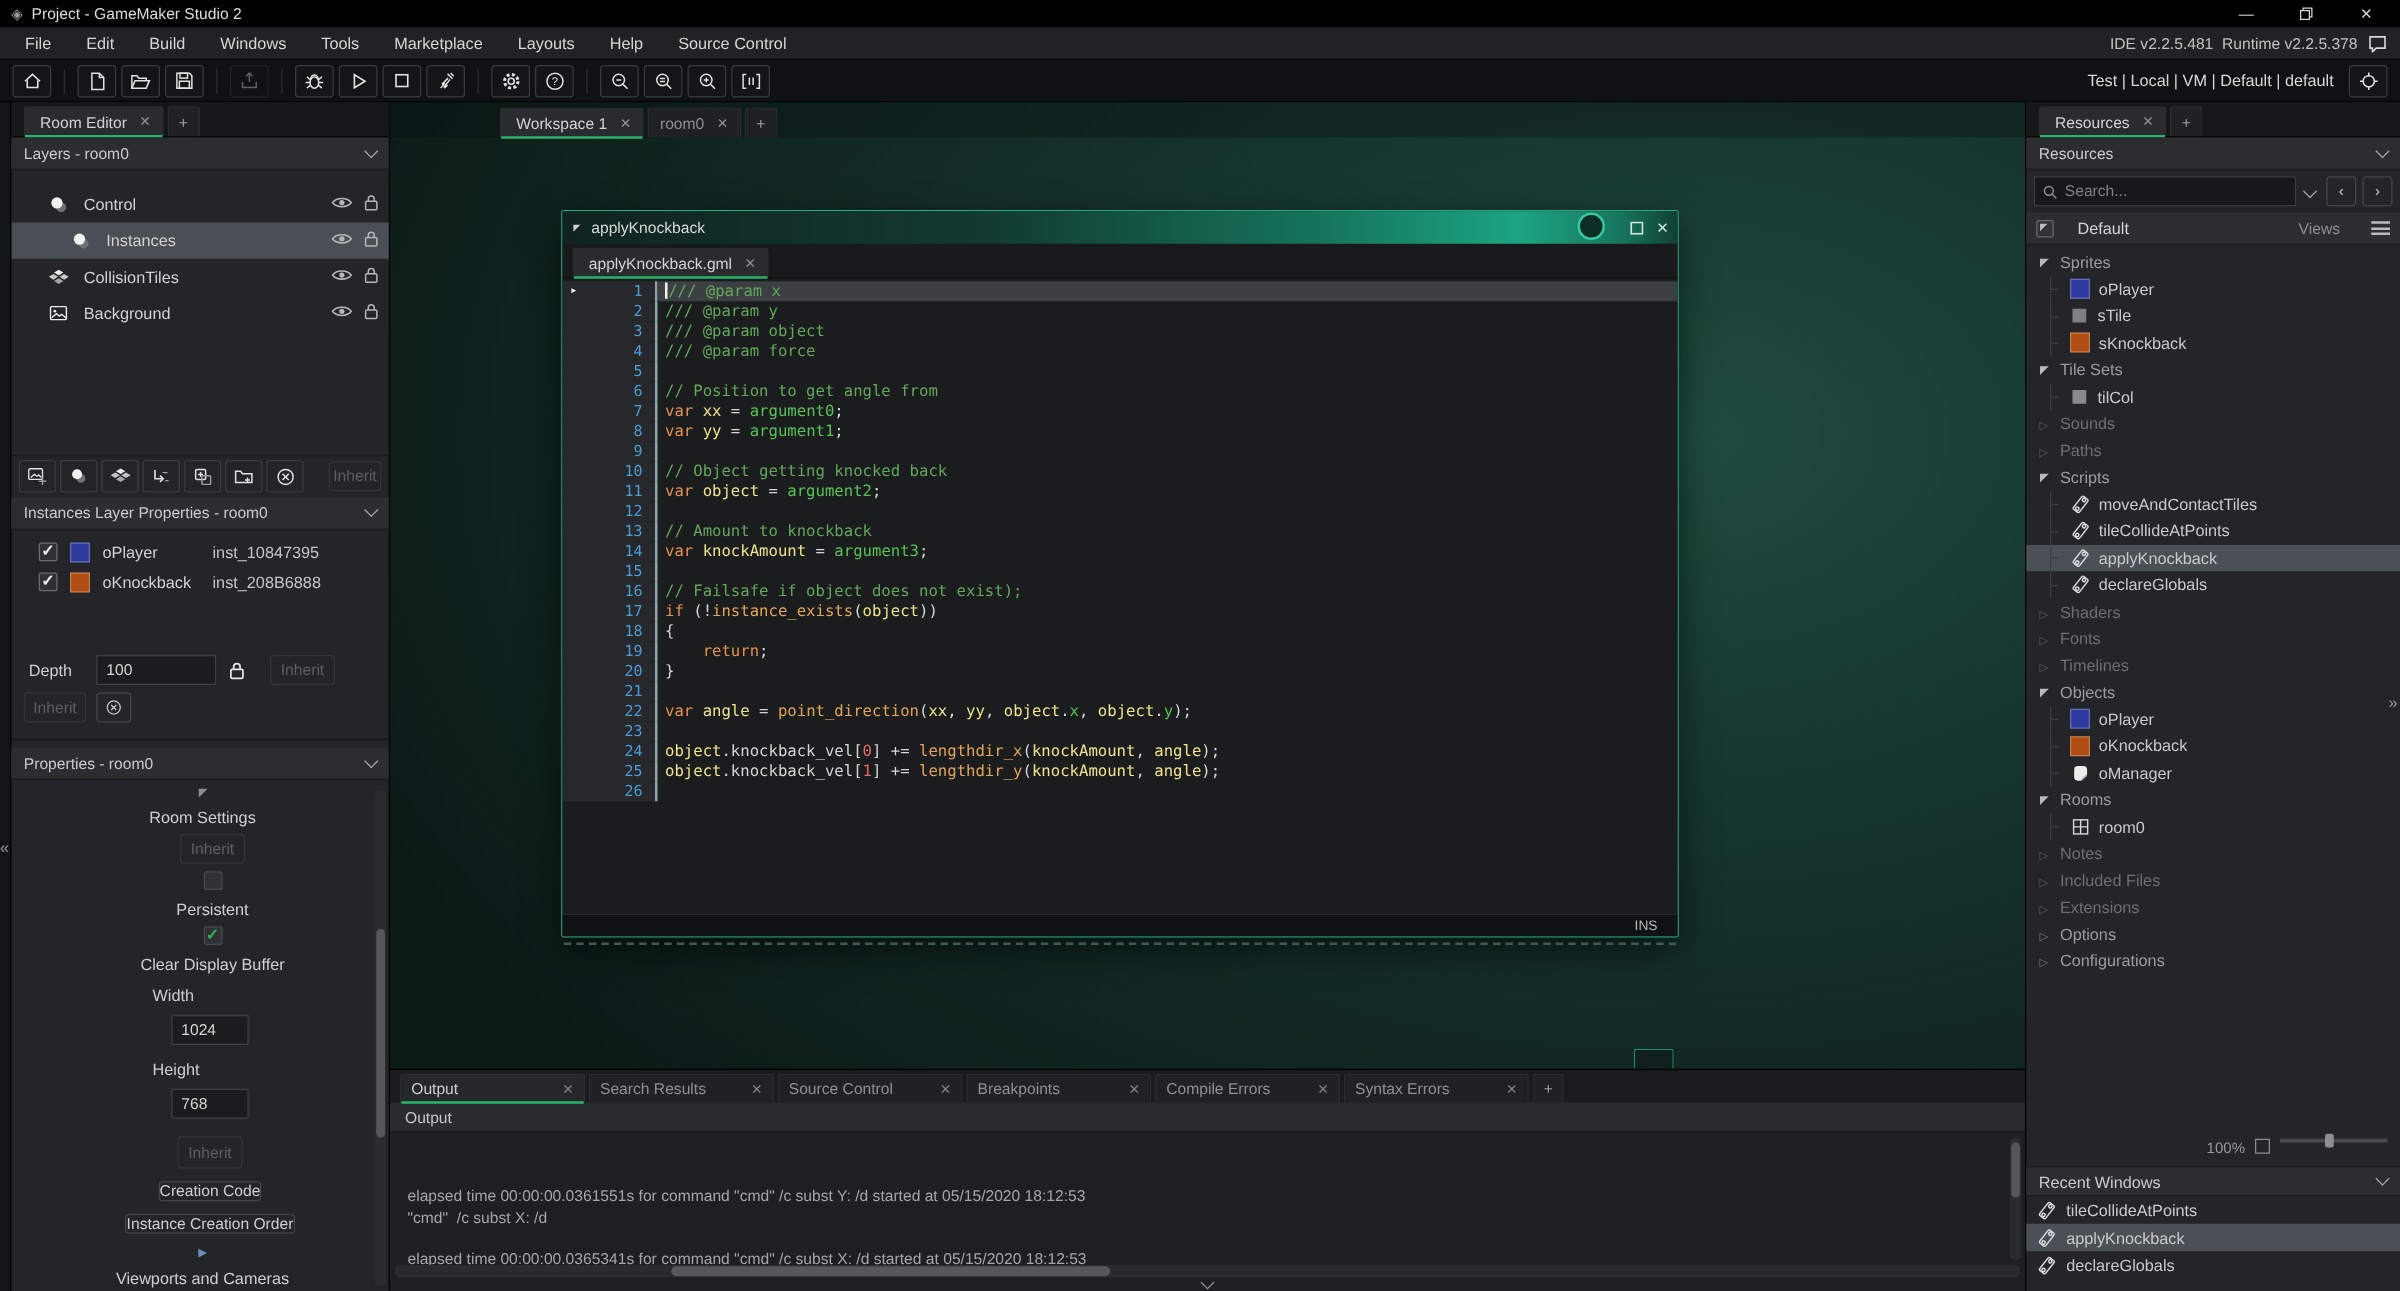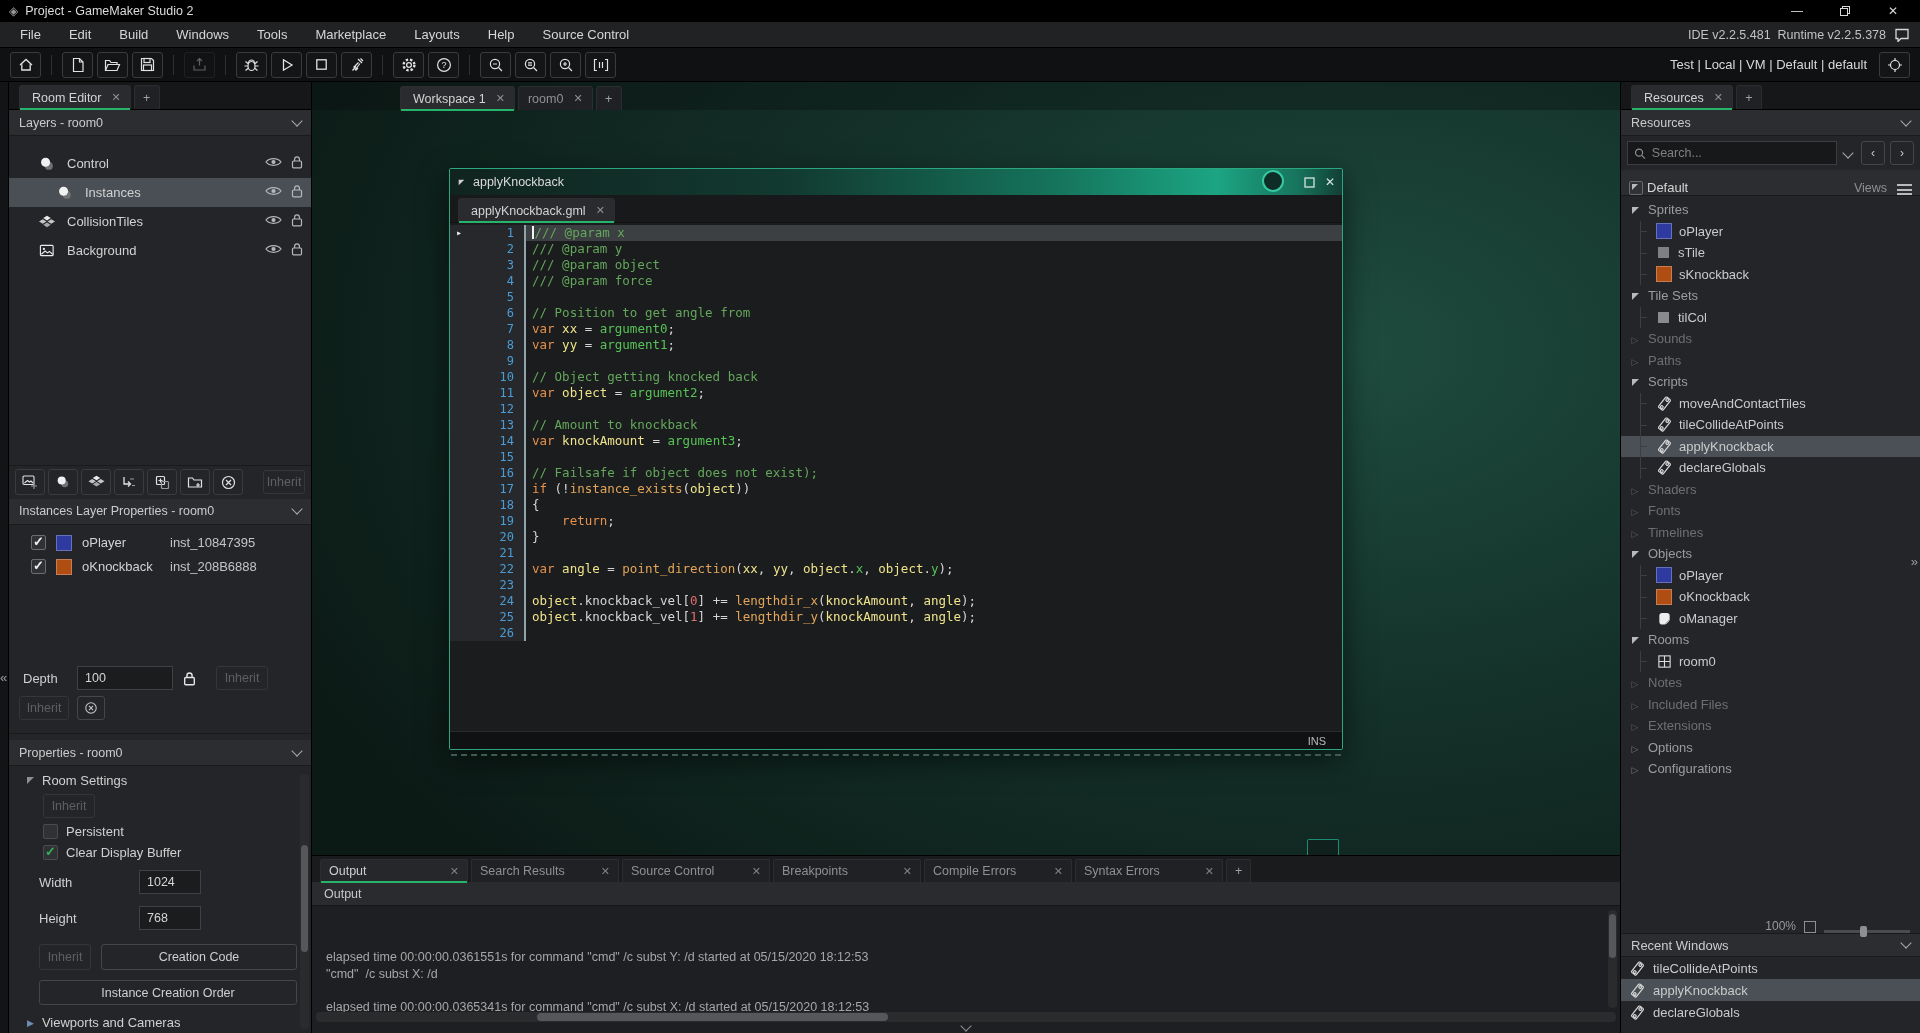--- a/index.html
+++ b/index.html
@@ -66,21 +66,21 @@
   .cb.green { border-color:#4A4B4E; }
   .cb.green::after { color:#2FB05A; }
   .cb.empty { border-color:#4A4B4E; }
   .swatch { width:16px; height:16px; border:1px solid rgba(255,255,255,.28); flex:none; }
   .irow .iname { width:78px; color:#D2D2D3; }
   .irow .iid { color:#C4C4C5; }
   .depth-row { display:flex; align-items:center; padding:6px 10px 2px 14px; gap:10px; }
   .field { background:#1B1C1E; border:1px solid #404144; color:#D6D6D6; height:24px; padding:0 7px; font-size:12.5px; font-family:"Liberation Sans",sans-serif; }
   .inh-row { display:flex; align-items:center; padding:4px 10px 6px 10px; gap:8px; }
   .props-body { position:relative; padding:4px 0 0 0; flex:1; }
-  .ps-row { display:flex; align-items:center; padding:3px 14px; gap:8px; color:#D0D0D1; }
+  .ps-row { display:flex; align-items:center; padding:3px 14px; gap:8px; color:#D0D0D1;flex-direction:column; }
   .ps-row.tree { padding-left:18px; }
   .ps-row .flabel { width:92px; color:#CFCFD0; }
   .vscroll { position:absolute; right:2px; top:8px; bottom:4px; width:9px; background:#2A2B2D; border-radius:4px; }
   .vscroll .thumb { position:absolute; left:1px; right:1px; top:28%; height:42%; background:#55575A; border-radius:4px; }
 
   
   .workspace { flex:1; position:relative; background:radial-gradient(1150px 760px at 79% 28%, #1E4C3E 0%, #143129 48%, #0C1A16 100%); overflow:hidden; }
   .ws-tabs { height:28px; display:flex; align-items:flex-end; padding-left:88px; background:rgba(10,14,13,.35); }
   .code-window { position:absolute; left:137px; top:86px; width:894px; height:582px; display:flex; flex-direction:column; border:1px solid #2AA77F; border-radius:2px; box-shadow:0 10px 30px rgba(0,0,0,.55); background:#1B1C1E; }
   .cw-title { height:26px; flex:none; background:linear-gradient(90deg,#10231F 0%,#123A30 38%,#15745C 68%,#1CA583 86%,#17745D 95%,#123F35 100%); display:flex; align-items:center; padding:0 8px; position:relative; }
@@ -119,41 +119,41 @@
   .out-collapse { height:9px; display:flex; justify-content:center; }
   .chev-up { width:8px; height:8px; border-right:1.6px solid #8E8F91; border-bottom:1.6px solid #8E8F91; transform:rotate(45deg); margin-top:-2px; }
 
   
   .right-panel { width:300px; background:#242528; border-left:1px solid #000; display:flex; flex-direction:column; position:relative; }
   .search-row { height:34px; display:flex; align-items:center; padding:0 6px; gap:5px; }
   .search-box { flex:1; height:24px; background:#17181A; border:1px solid #3C3D40; display:flex; align-items:center; padding:0 6px; gap:6px; }
   .search-box input { background:transparent; border:none; outline:none; color:#BFBFC0; font-size:12.5px; width:100%; font-family:"Liberation Sans",sans-serif; }
   .search-box input::placeholder { color:#7F8082; }
   .sq-btn { width:24px; height:24px; border:1px solid #45464A; border-radius:3px; display:flex; align-items:center; justify-content:center; color:#C9C9CA; font-size:12px; }
-  .default-row { height:26px; background:#2C2D30; display:flex; align-items:flex-end; padding:0 8px; gap:4px; border-bottom:1px solid #1A1A1B; }
+  .default-row { height:26px; background:#2C2D30; display:flex; align-items:center; padding:0 8px; gap:19px; border-bottom:1px solid #1A1A1B; }
   .default-row .dlbl { color:#D5D5D6; flex:1; }
   .views-lbl { color:#8E8F91; font-size:12.5px; margin-right:6px; }
   .hamburger { width:15px; height:11px; border-top:2px solid #B9BABC; border-bottom:2px solid #B9BABC; position:relative; }
   .hamburger::after { content:""; position:absolute; left:0; right:0; top:2.5px; height:2px; background:#B9BABC; }
   .collapse-ic { width:14px; height:14px; background:#313235; border:1px solid #6A6B6E; border-radius:2px; position:relative; }
   .collapse-ic::after { content:""; position:absolute; left:2px; top:2px; border-top:6px solid #B9BABC; border-right:6px solid transparent; }
   .res-tree { flex:1; overflow:hidden; padding-top:3px; }
   .tree-row { height:21.5px; display:flex; align-items:center; padding:0 4px 0 8px; gap:7px; font-size:13px; color:#C9CACB; }
   .tree-row .marker { width:12px; text-align:center; flex:none; }
   .tree-row.group .tlabel { color:#9B9C9E; }
   .tree-row.dim .tlabel { color:#6E6F71; }
   .tree-row.dim .marker .tri-col { color:#5C5D5F; }
   .tree-row.selected { background:#4B5057; }
   .tree-row .conn { width:14px; height:21.5px; position:relative; flex:none; margin-left:6px; }
   .tree-row .conn::before { content:""; position:absolute; left:5px; top:0; bottom:0; border-left:1px solid #3D3E40; }
   .tree-row .conn::after { content:""; position:absolute; left:5px; top:50%; width:7px; border-top:1px solid #3D3E40; }
   .swatch-sm { width:11px; height:11px; margin:0 2px; flex:none; }
   .tree-ic { width:16px; display:flex; justify-content:center; flex:none; }
   .panel-chev-r { position:absolute; right:2px; top:472px; color:#9A9B9D; font-size:13px; }
-  .zoom-row { height:22px; display:flex; align-items:flex-end; justify-content:flex-end; gap:8px; padding:0 10px; color:#98999B; font-size:12px; }
+  .zoom-row { height:22px; display:flex; align-items:flex-start; justify-content:flex-end; gap:8px; padding:0 10px; color:#98999B; font-size:12px; }
   .zslider { width:86px; height:3px; background:#4A4B4E; position:relative; }
   .zslider .zthumb { position:absolute; left:42%; top:-4px; width:7px; height:11px; background:#8E8F91; border-radius:2px; }
   .zgrid { width:12px; height:12px; border:1px solid #8E8F91; position:relative; }
   .recent-hdr { height:24px; background:#2C2D30; display:flex; align-items:center; padding:0 10px; color:#CBCBCC; border-top:1px solid #1A1A1B; border-bottom:1px solid #1A1A1B; }
   .recent-row { height:22px; display:flex; align-items:center; gap:8px; padding:0 8px; color:#C9CACB; }
   .recent-row.selected { background:#4B5057; }
   .rp-bottom-pad { height:10px; }
 </style>
 </head>
 <body>

